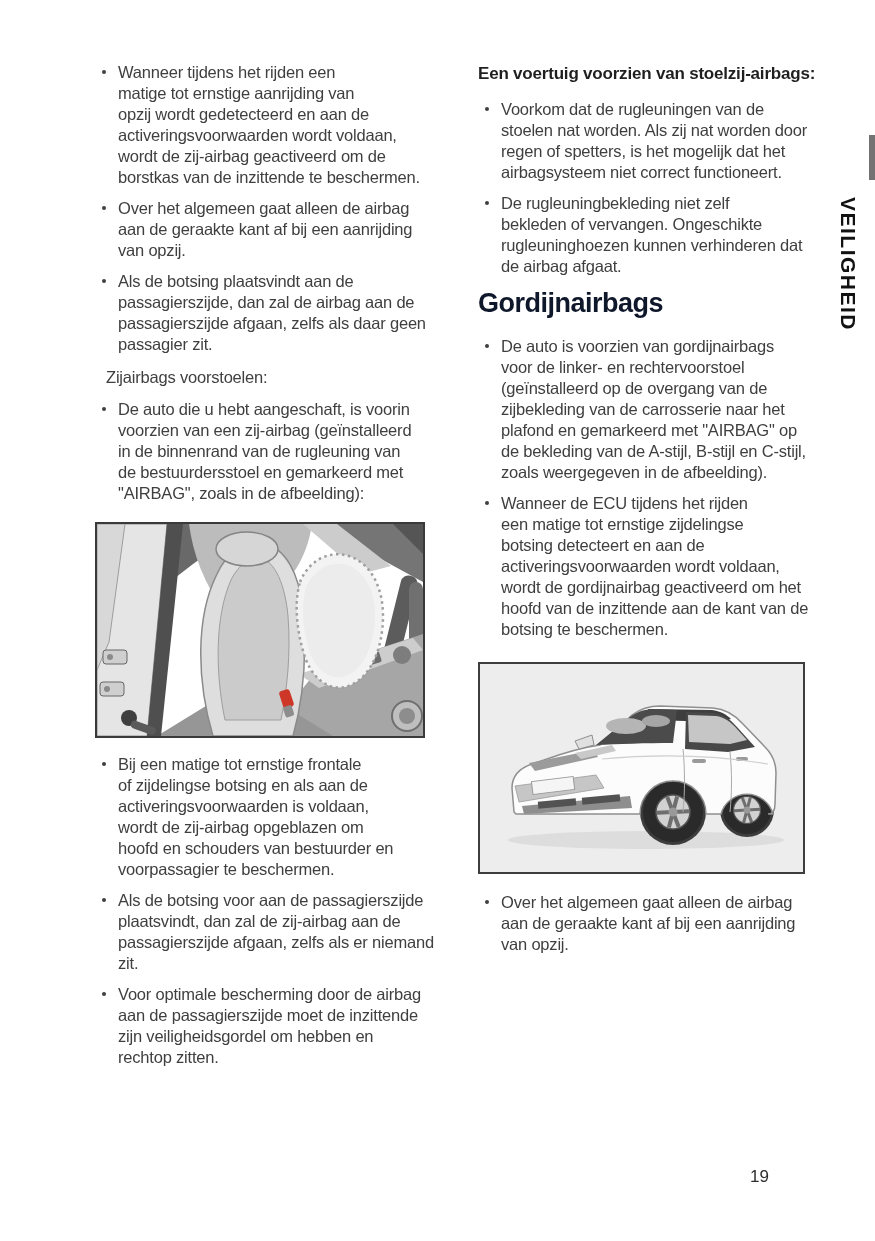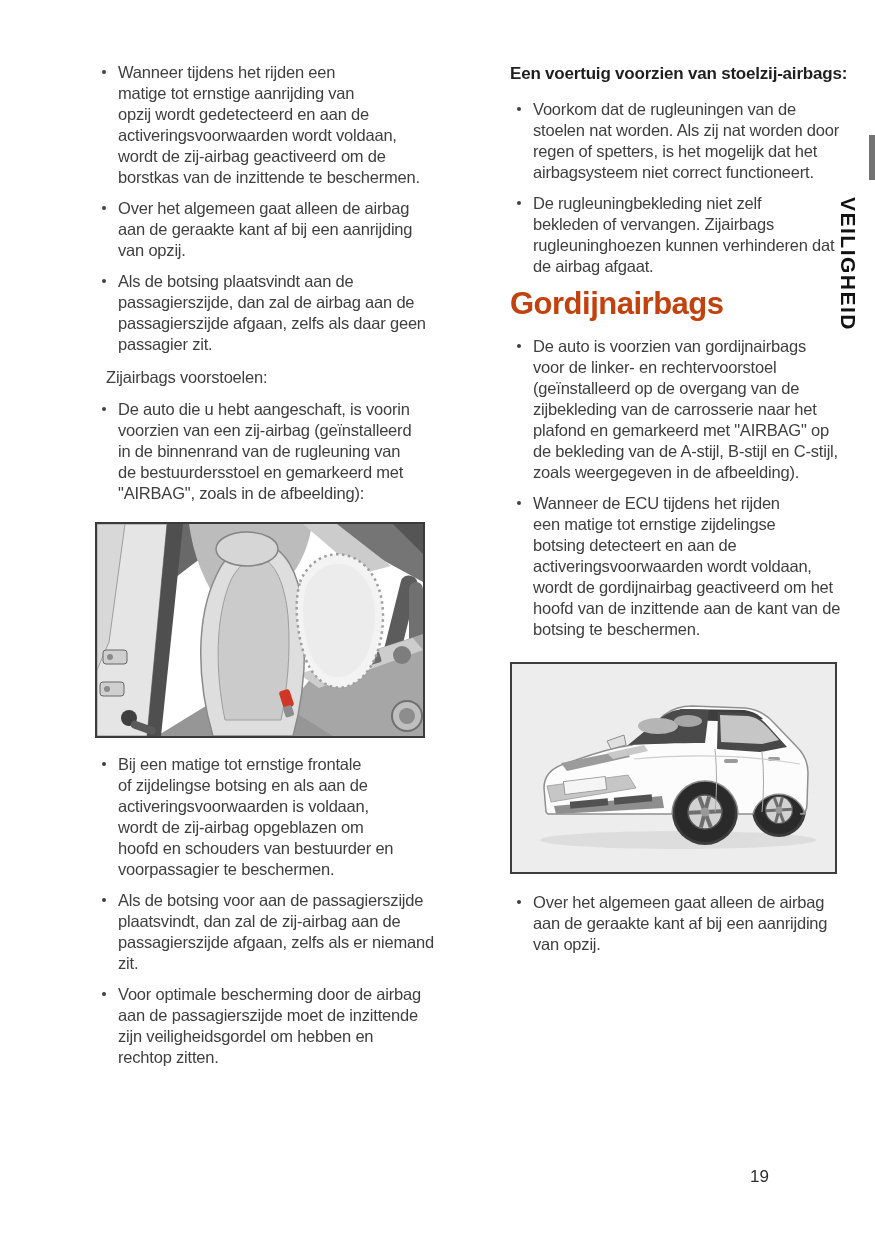--- a/index.html
+++ b/index.html
@@ -2,40 +2,40 @@
 <html><head>
 <meta charset="utf-8">
 <style>
   html,body { margin:0; padding:0; background:#ffffff; }
   .page {
     position:relative; width:875px; height:1241px; background:#ffffff;
     font-family:"Liberation Sans", sans-serif; color:#3f3f3f; overflow:hidden;padding-left:44px;
   }
   .col { position:absolute; font-size:16.5px; line-height:21px; letter-spacing:-0.2px; }
   .col-left  { left:95px;  top:62px; width:362px; }
-  .col-right { left:478px; top:60px; width:362px;margin-left:32px; }
+  .col-right { left:478px; top:60px; width:362px; }
 
   ul.bullets { list-style:none; margin:0; padding:0; }
   ul.bullets li {
     position:relative; padding-left:23px; margin:0 0 10px 0;
     white-space:pre-line;
   }
   ul.bullets li::before {
     content:""; position:absolute; left:7px; top:8px;
     width:4px; height:4px; border-radius:50%; background:#3f3f3f;
   }
 
   .subheading { margin:12px 0 11px 11px; }
 
   .bold-heading {
     font-weight:bold; font-size:17px; color:#1f1f1f;
     margin:3px 0 15px 0; white-space:nowrap; letter-spacing:-0.2px;
   }
   .section-heading {
-    font-weight:bold; font-size:31px; color:#c2410c;
+    font-weight:bold; font-size:27px; color:#0f172a;
     margin:16px 0 22px 0; letter-spacing:-0.5px;
   }
 
   .figure { box-sizing:content-box; }
   .figure-seat {
     width:326px; height:212px; border:2px solid #3a3a3a;
     margin:18px 0 16px 0; background:#ffffff;
   }
   .figure-car {
     width:323px; height:208px; border:2px solid #3d3d3d;
@@ -147,21 +147,21 @@
   <div class="col col-right">
 
     <div class="bold-heading">Een voertuig voorzien van stoelzij-airbags:</div>
 
     <ul class="bullets">
       <li>Voorkom dat de rugleuningen van de
 stoelen nat worden. Als zij nat worden door
 regen of spetters, is het mogelijk dat het
 airbagsysteem niet correct functioneert.</li>
       <li>De rugleuningbekleding niet zelf
-bekleden of vervangen. Zijairbags
+bekleden of vervangen. Ongeschikte
 rugleuninghoezen kunnen verhinderen dat
 de airbag afgaat.</li>
     </ul>
 
     <div class="section-heading">Gordijnairbags</div>
 
     <ul class="bullets">
       <li>De auto is voorzien van gordijnairbags
 voor de linker- en rechtervoorstoel
 (geïnstalleerd op de overgang van de

